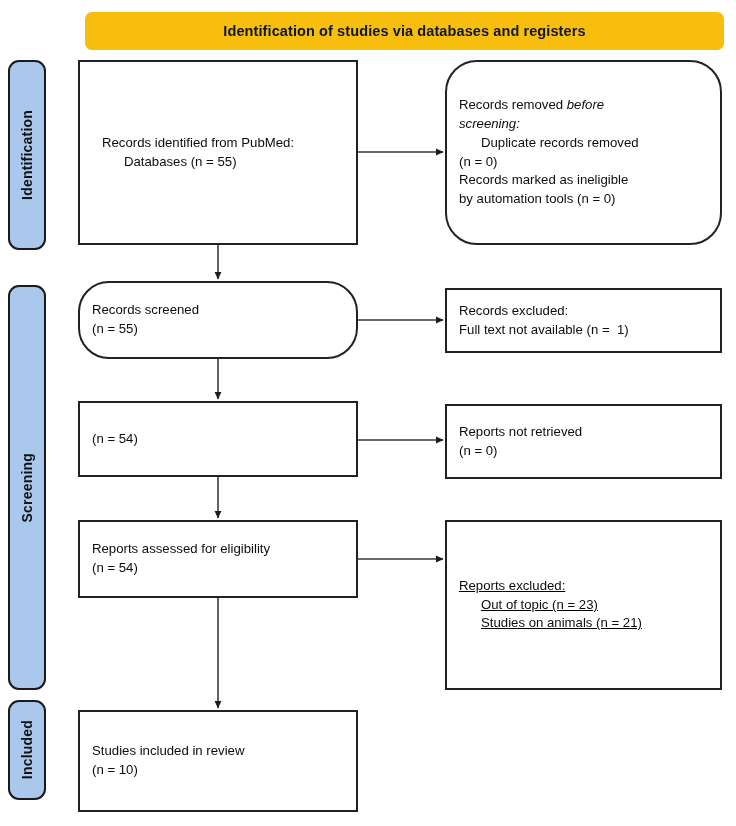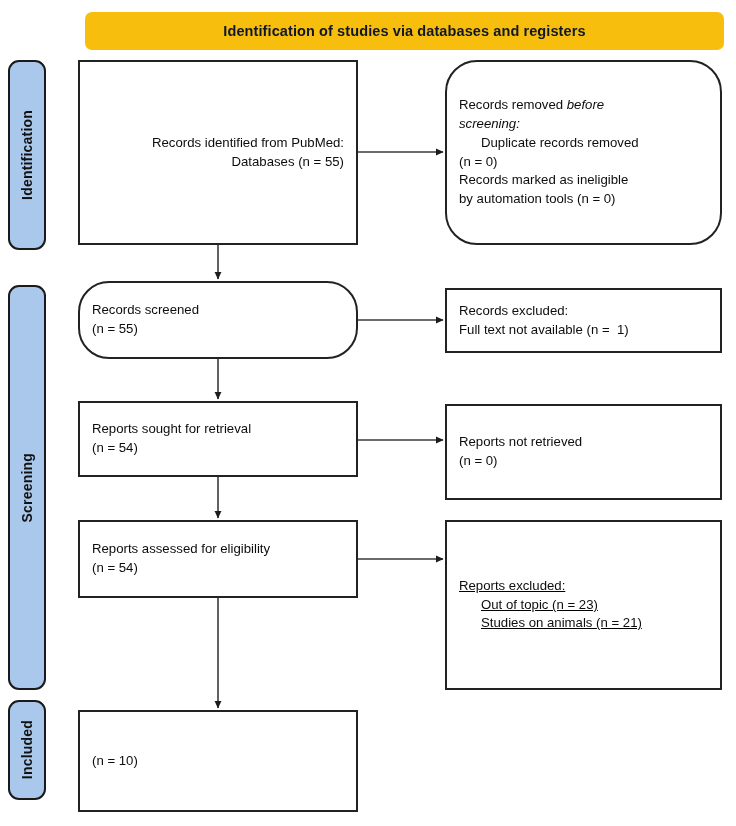--- a/index.html
+++ b/index.html
@@ -90,25 +90,25 @@
   
   #box-identified   { left: 78px;  top: 60px;  width: 280px; height: 185px; }
   #box-screened     { left: 78px;  top: 281px; width: 280px; height: 78px; border-radius: 31px; }
   #box-sought       { left: 78px;  top: 401px; width: 280px; height: 76px; }
   #box-assessed     { left: 78px;  top: 520px; width: 280px; height: 78px; }
   #box-included     { left: 78px;  top: 710px; width: 280px; height: 102px; }
 
   
   #box-removed      { left: 445px; top: 60px;  width: 277px; height: 185px; border-radius: 32px; }
   #box-rec-excluded { left: 445px; top: 288px; width: 277px; height: 65px; }
-  #box-not-retrieved{ left: 445px; top: 404px; width: 277px; height: 96px; }
+  #box-not-retrieved{ left: 445px; top: 404px; width: 277px; height: 75px; }
   #box-rep-excluded { left: 445px; top: 520px; width: 277px; height: 170px; text-decoration: underline; }
 
   
-  #box-identified .node-body { padding-left: 22px; text-align: right; }
+  #box-identified .node-body { padding-left: 22px; }
 
   
   #connectors {
     position: absolute;
     left: 0;
     top: 0;
     width: 736px;
     height: 826px;
     pointer-events: none;
   }
@@ -165,34 +165,34 @@
 
   <div class="node" id="box-screened">
     <div class="node-body">
       <div class="node-line">Records screened</div>
       <div class="node-line">(n = 55)</div>
     </div>
   </div>
 
   <div class="node" id="box-sought">
     <div class="node-body">
-      <div class="node-line">Reports sought for retrieval</div>
       <div class="node-line">(n = 54)</div>
     </div>
   </div>
 
   <div class="node" id="box-assessed">
     <div class="node-body">
       <div class="node-line">Reports assessed for eligibility</div>
       <div class="node-line">(n = 54)</div>
     </div>
   </div>
 
   <div class="node" id="box-included">
     <div class="node-body">
+      <div class="node-line">Studies included in review</div>
       <div class="node-line">(n = 10)</div>
     </div>
   </div>
 
   <div class="node" id="box-removed">
     <div class="node-body">
       <div class="node-line"><span>Records removed <span class="ital">before</span></span></div>
       <div class="node-line ital">screening:</div>
       <div class="node-line indent">Duplicate records removed</div>
       <div class="node-line">(n = 0)</div>

